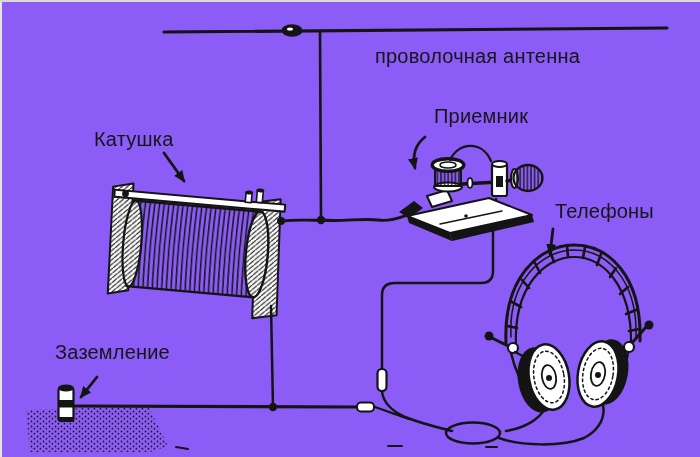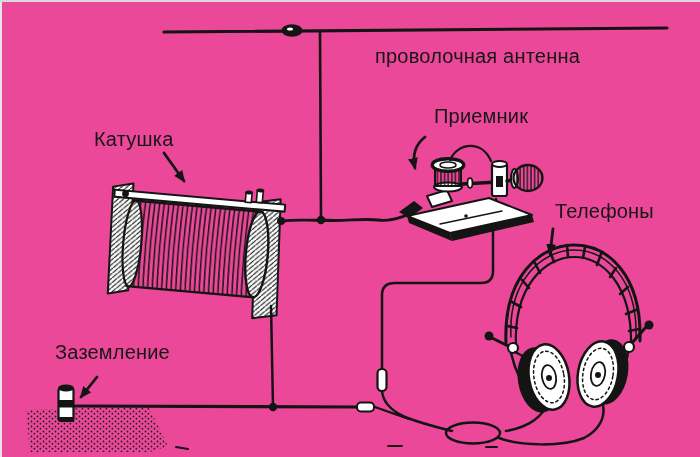--- a/index.html
+++ b/index.html
@@ -1,17 +1,17 @@
 <!DOCTYPE html>
 <html><head>
 <meta charset="utf-8">
 <style>
   html,body{margin:0;padding:0;background:#fff;}
   .frame{
-    position:relative;width:700px;height:457px;background:#ec4899;
+    position:relative;width:700px;height:457px;background:#8b5cf6;
     overflow:hidden;box-shadow:inset 0 2px 0 #d9d9d9, inset 2px 0 0 #e6e6e6;
     font-family:"Liberation Sans", sans-serif;
   }
   svg{display:block}
   svg *{stroke-linecap:round;stroke-linejoin:round}
   .ln{fill:none;stroke:#141414}
   .fw{fill:#ffffff;stroke:#141414}
   .fk{fill:#141414;stroke:none}
   .lbl{font-family:"Liberation Sans", sans-serif;font-size:20px;fill:#161616;letter-spacing:.2px}
 </style>

